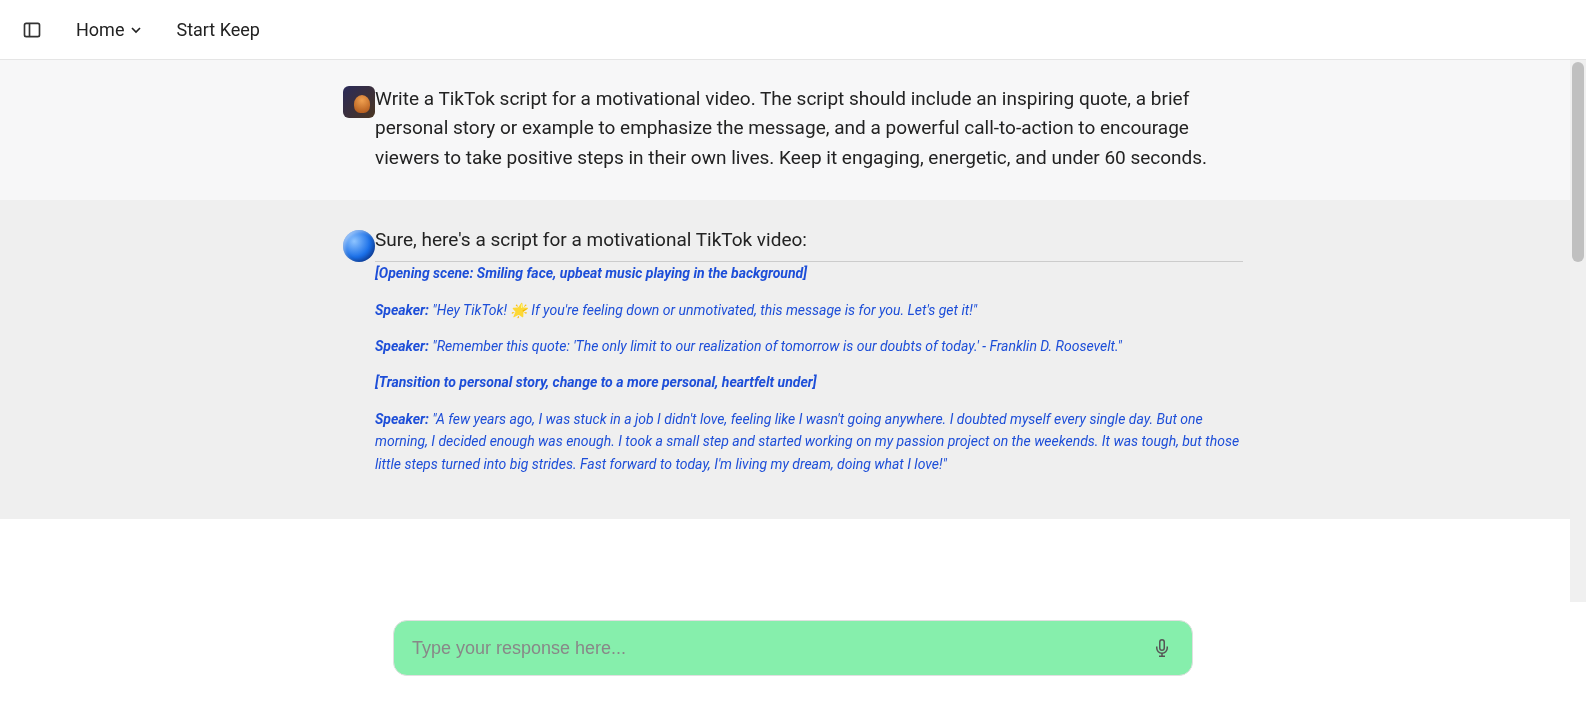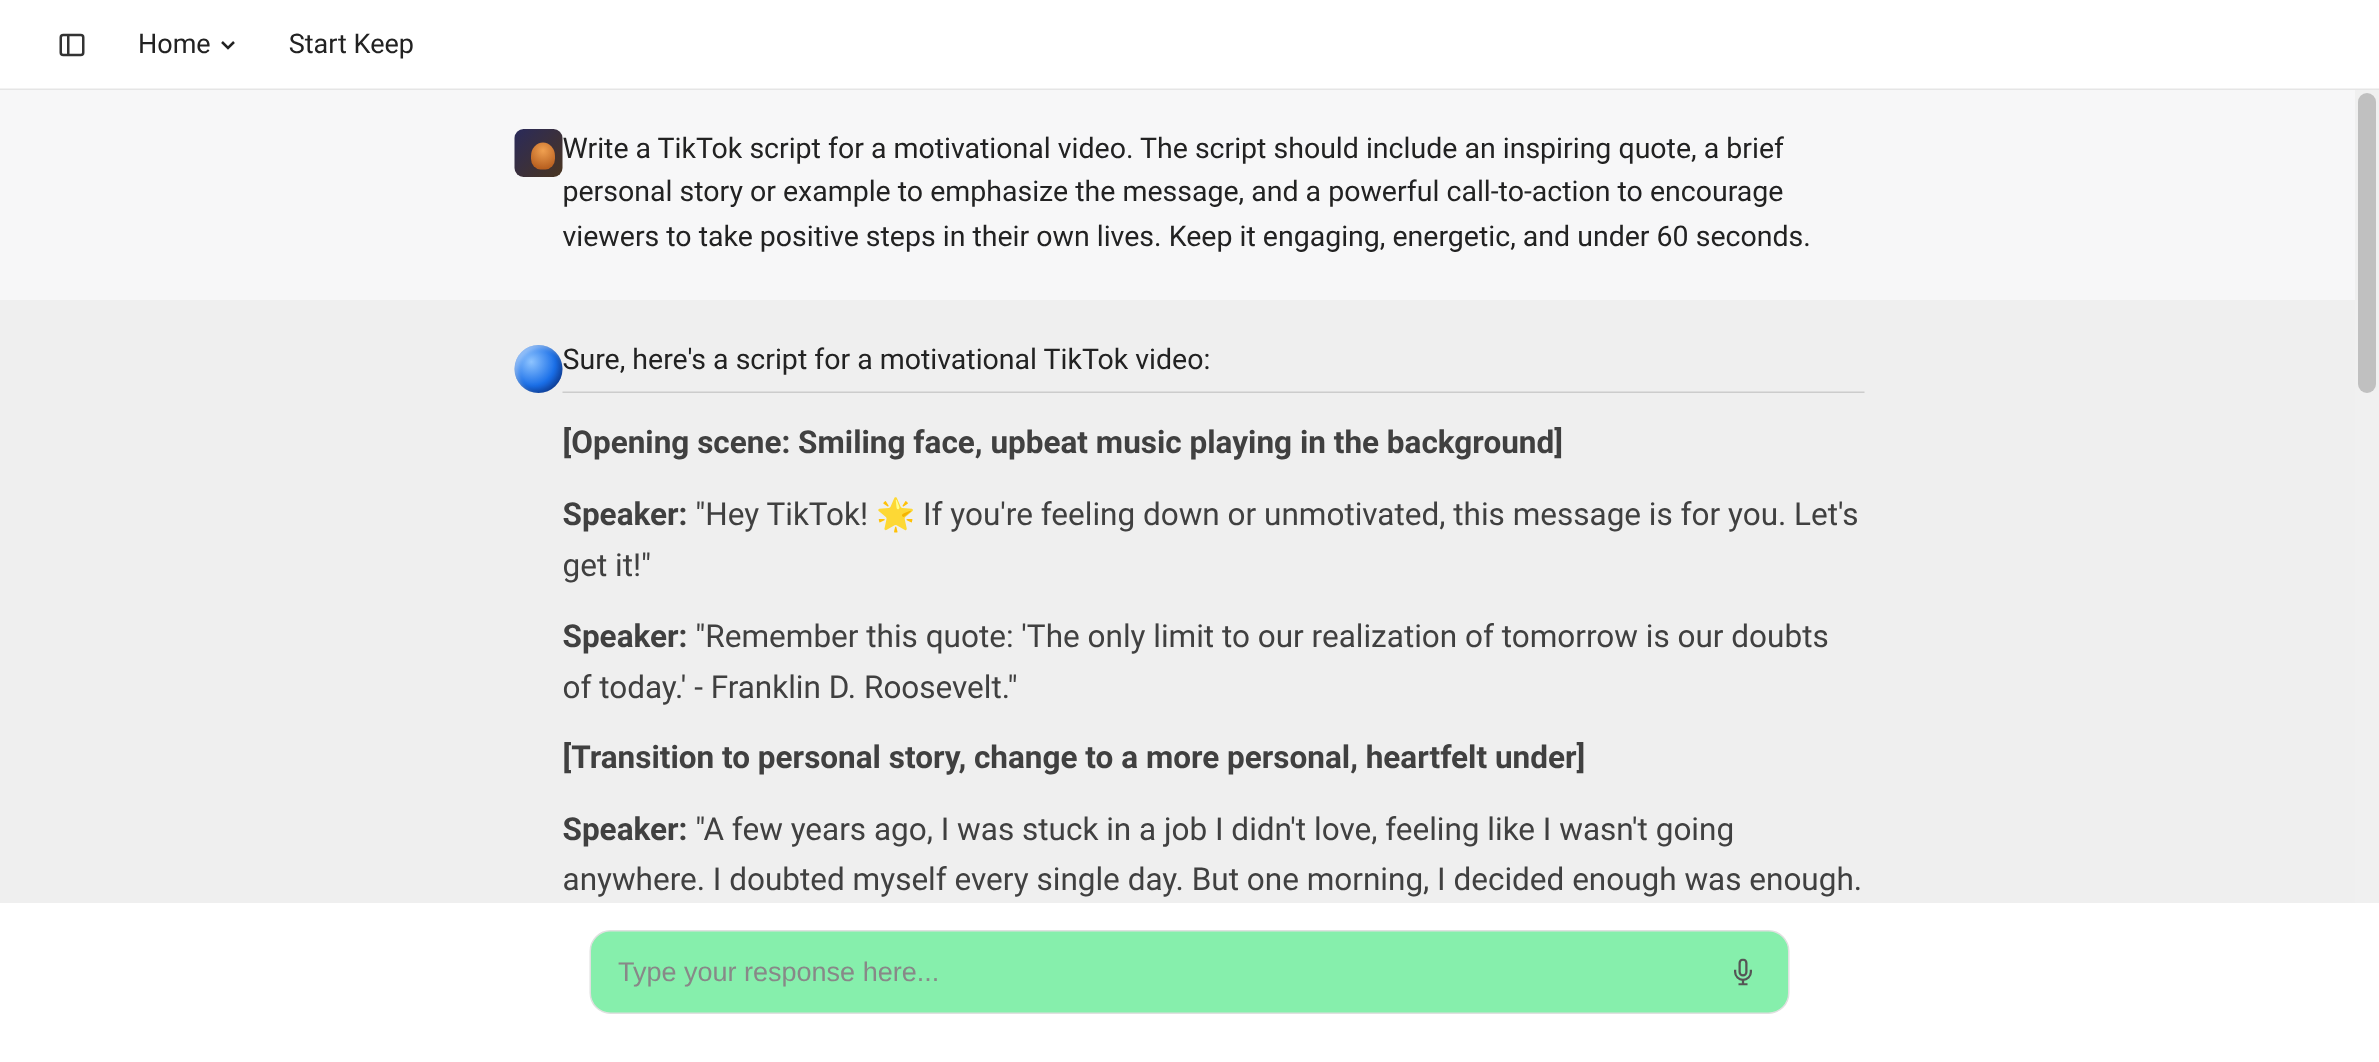--- a/index.html
+++ b/index.html
@@ -13,21 +13,21 @@
       width: 1586px;
       height: 708px;
       overflow: hidden;
       position: relative;
     }
     .header {
       display: flex;
       align-items: center;
       justify-content: space-between;
       height: 60px;
-      padding: 0 32px;
+      padding: 0 16px;
       border-bottom: 1px solid #e5e5e5;
       background: #ffffff;
     }
     .header-left {
       display: flex;
       align-items: center;
       gap: 24px;
     }
     .sidebar-toggle {
       display: flex;
@@ -139,27 +139,27 @@
       justify-content: center;
     }
     .assistant-body {
       flex: 1;
     }
     .assistant-intro {
       font-size: 19px;
       color: #222;
       padding-bottom: 10px;
       border-bottom: 1px solid #cccccc;
-      margin-bottom: 18px;
     }
     .script-line {
-      font-size: 21px;
+      font-size: 14px;
       line-height: 1.6;
-      color: #404040;
+      color: #1d4ed8;
       margin-bottom: 14px;
+      font-style: italic;
     }
     .scene-direction {
       font-weight: 700;
     }
     .speaker-label {
       font-weight: 700;
     }
     .input-bar-wrap {
       position: absolute;
       bottom: 0;

